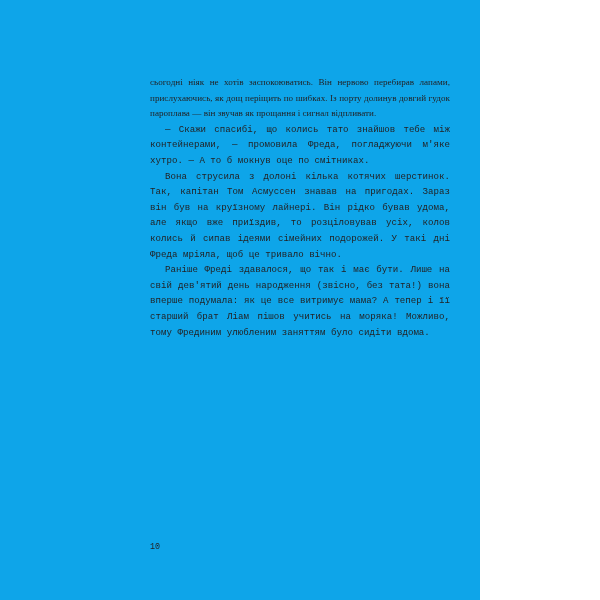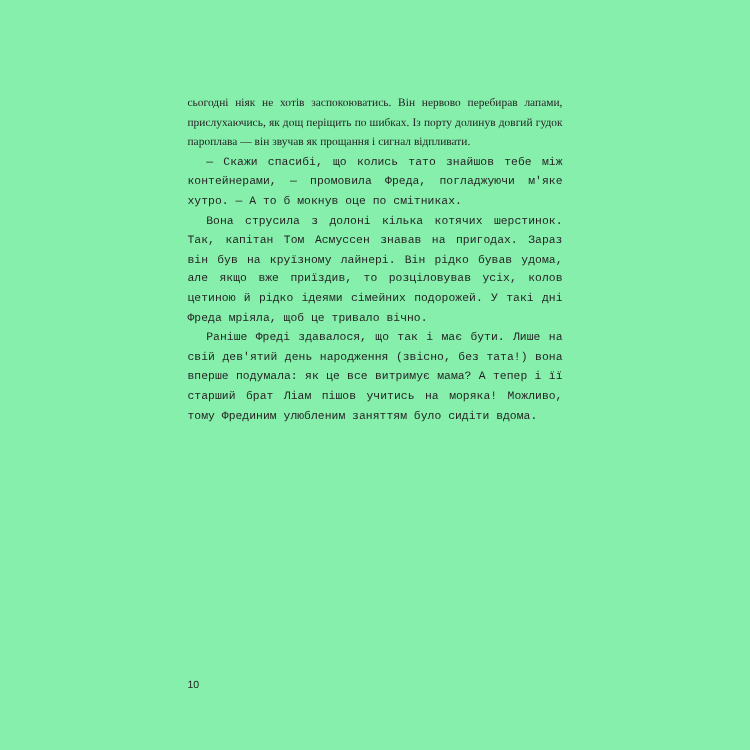--- a/index.html
+++ b/index.html
@@ -8,23 +8,23 @@
     background: #ffffff;
   }
   body {
     width: 600px;
     height: 600px;
     overflow: hidden;
     font-family: "Liberation Serif", serif;
   }
   .page {
     position: relative;
-    width: 600px;
+    width: 480px;
     height: 600px;
-    background: #86efac;
+    background: #0ea5e9;
     box-sizing: border-box;
   }
   .text-column {
     position: absolute;
     left: 150px;
     top: 75px;
     width: 300px;
   }
   p.para {
     margin: 0;
@@ -39,30 +39,30 @@
   p.para.indent {
     text-indent: 15px;
     font-family: Liberation Mono, monospace;
   }
   .page-number {
     position: absolute;
     left: 150px;
     top: 542px;
     font-size: 8.4px;
     color: #231f20;
-    font-family: Liberation Sans, sans-serif;
+    font-family: Liberation Mono, monospace;
   }
 </style>
 </head>
 <body>
 
 <div class="page">
 
   <div class="text-column">
     <p class="para">сьогодні ніяк не хотів заспокоюватись. Він нервово перебирав лапами, прислухаючись, як дощ періщить по шибках. Із порту долинув довгий гудок пароплава — він звучав як прощання і сигнал відпливати.</p>
     <p class="para indent">— Скажи спасибі, що колись тато знайшов тебе між контейнерами, — промовила Фреда, погладжуючи м'яке хутро. — А то б мокнув оце по смітниках.</p>
-    <p class="para indent">Вона струсила з долоні кілька котячих шерстинок. Так, капітан Том Асмуссен знавав на пригодах. Зараз він був на круїзному лайнері. Він рідко бував удома, але якщо вже приїздив, то розціловував усіх, колов цетиною й рідко ідеями сімейних подорожей. У такі дні Фреда мріяла, щоб це тривало вічно.</p>
+    <p class="para indent">Вона струсила з долоні кілька котячих шерстинок. Так, капітан Том Асмуссен знавав на пригодах. Зараз він був на круїзному лайнері. Він рідко бував удома, але якщо вже приїздив, то розціловував усіх, колов колись й сипав ідеями сімейних подорожей. У такі дні Фреда мріяла, щоб це тривало вічно.</p>
     <p class="para indent">Раніше Фреді здавалося, що так і має бути. Лише на свій дев'ятий день народження (звісно, без тата!) вона вперше подумала: як це все витримує мама? А тепер і її старший брат Ліам пішов учитись на моряка! Можливо, тому Фрединим улюбленим заняттям було сидіти вдома.</p>
   </div>
 
   <div class="page-number">10</div>
 
 </div>
 
 </body></html>

